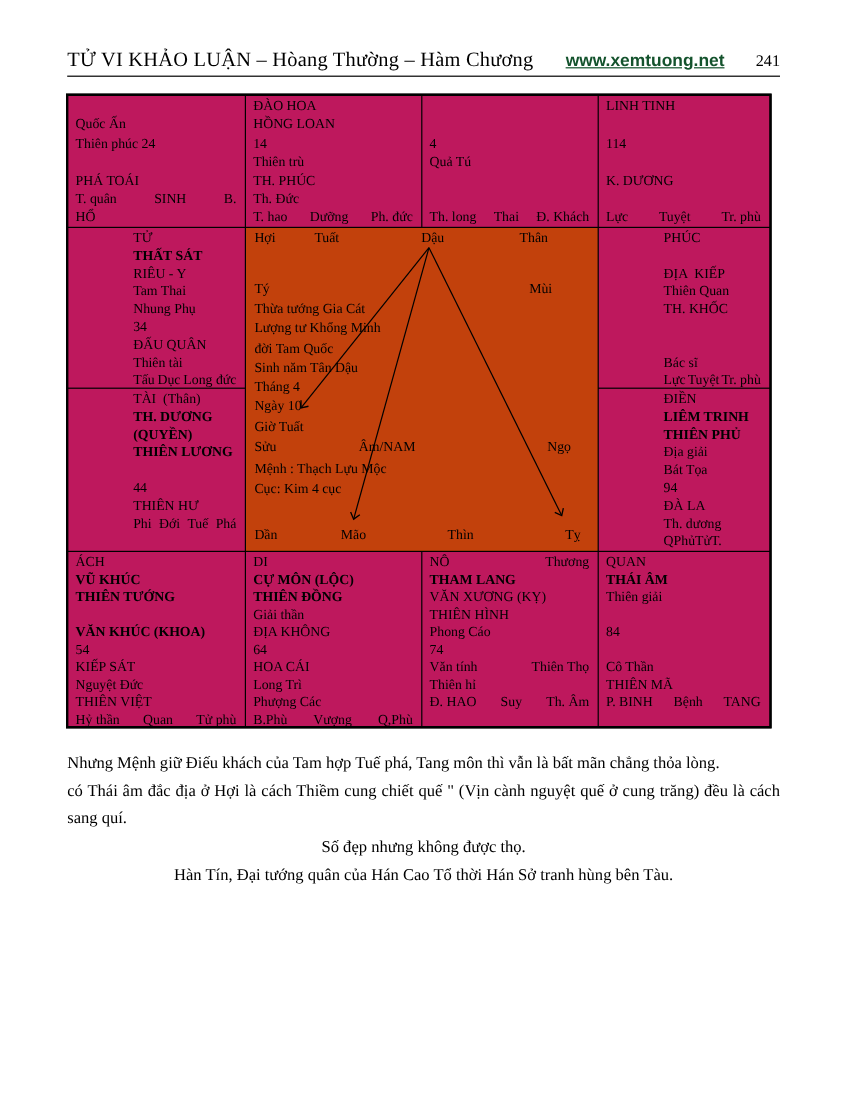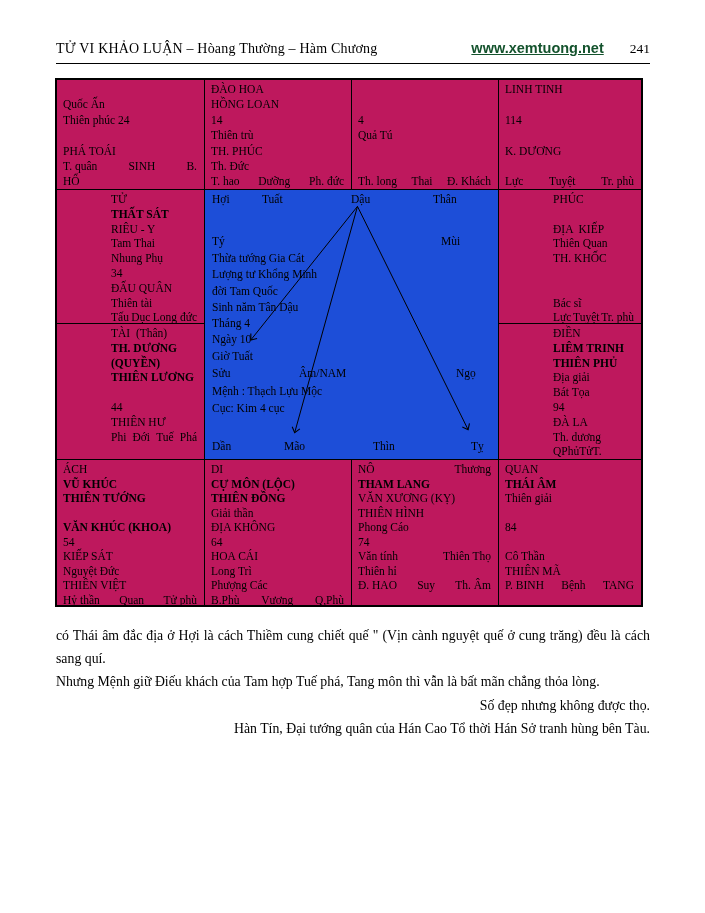--- a/index.html
+++ b/index.html
@@ -3,21 +3,21 @@
 <meta charset="utf-8">
 <style>
   html,body{margin:0;padding:0;}
   body{
     width:705px;height:913px;position:relative;background:#ffffff;
     font-family:"Liberation Serif","DejaVu Serif",serif;color:#000;
     overflow:hidden;
   }
   
   .hdr{position:absolute;left:56px;top:40px;width:594px;display:flex;align-items:baseline;}
-  .htitle{font-size:14px;letter-spacing:.2px;}
+  .htitle{font-size:17px;letter-spacing:.2px;}
   .hspacer{flex:1;}
   .hlink{
     font-family:"Liberation Sans","DejaVu Sans",sans-serif;font-weight:bold;
     font-size:14.5px;color:#14532d;text-decoration:underline;cursor:pointer;
   }
   .hpage{font-size:13.5px;margin-left:26px;}
   .rule{position:absolute;left:56px;top:63px;width:594px;border-top:1.6px solid #000;}
   
   .chart{
     position:absolute;left:55px;top:78px;
@@ -28,39 +28,39 @@
   }
   .cell{background:#be185d;padding:2px 5px 0 6px;font-size:11.5px;overflow:hidden;}
   .r1 .cl{line-height:15.4px;min-height:15.4px;}
   .lh148 .cl{line-height:14.8px;min-height:14.8px;margin-left:48px;}
   .lh145 .cl{line-height:14.5px;min-height:14.5px;}
   .cl{white-space:pre-wrap;}
   .cl.b{font-weight:bold;}
   .cl.spread{display:flex;justify-content:space-between;padding-right:2px;}
   
   .center{
-    grid-column:2/4;grid-row:2/4;background:#1d4ed8;position:relative;
+    grid-column:2/4;grid-row:2/4;background:#c2410c;position:relative;
     font-size:11.5px;
   }
   .br{position:absolute;white-space:nowrap;}
   .cinfo{position:absolute;left:7px;top:60px;line-height:16.3px;}
   .cmenh{position:absolute;left:7px;top:195px;}
   .ccuc{position:absolute;left:7px;top:212px;}
   .arrows{position:absolute;left:0;top:0;width:100%;height:100%;pointer-events:none;}
   
   .b-hoi{left:7px;top:3px;}   .b-tuat{left:57px;top:3px;}
   .b-dau{left:146px;top:3px;} .b-than{left:228px;top:3px;}
   .b-ty{left:7px;top:45px;}   .b-mui{left:236px;top:45px;}
   .b-suu{left:7px;top:177px;} .b-amnam{left:94px;top:177px;} .b-ngo{left:251px;top:177px;}
   .b-dan{left:7px;top:250px;} .b-mao{left:79px;top:250px;}
   .b-thin{left:168px;top:250px;} .b-tyj{left:266px;top:250px;}
   
   .btext{position:absolute;left:56px;top:624px;width:594px;font-size:13.8px;line-height:23.2px;}
   .btext p{margin:0;text-align:justify;}
-  .btext p.nj{text-align:right;}
+  .btext p.nj{text-align:center;}
   .bheading{font-weight:bold;font-size:14px;margin:42px 0 14px 0;}
 </style>
 </head>
 <body>
 
 <div class="hdr">
   <span class="htitle">TỬ VI KHẢO LUẬN – Hòang Thường – Hàm Chương</span>
   <span class="hspacer"></span>
   <a class="hlink">www.xemtuong.net</a>
   <span class="hpage">241</span>
@@ -229,17 +229,17 @@
       <div class="cl">&nbsp;</div>
       <div class="cl">84</div>
       <div class="cl">&nbsp;</div>
       <div class="cl">Cô Thần</div>
       <div class="cl">THIÊN MÃ</div>
       <div class="cl spread"><span>P. BINH</span><span>Bệnh</span><span>TANG</span></div>
     </div>
 </div>
 
 <div class="btext">
+  <p>Nhưng Mệnh giữ Điếu khách của Tam hợp Tuế phá, Tang môn thì vẫn là bất mãn chẳng thỏa lòng.</p>
   <p>có Thái âm đắc địa ở Hợi là cách Thiềm cung chiết quế " (Vịn cành nguyệt quế ở cung trăng) đều là cách sang quí.</p>
-  <p>Nhưng Mệnh giữ Điếu khách của Tam hợp Tuế phá, Tang môn thì vẫn là bất mãn chẳng thỏa lòng.</p>
   <p class="nj">Số đẹp nhưng không được thọ.</p>
   <p class="nj">Hàn Tín, Đại tướng quân của Hán Cao Tổ thời Hán Sở tranh hùng bên Tàu.</p>
 </div>
 
 </body></html>

